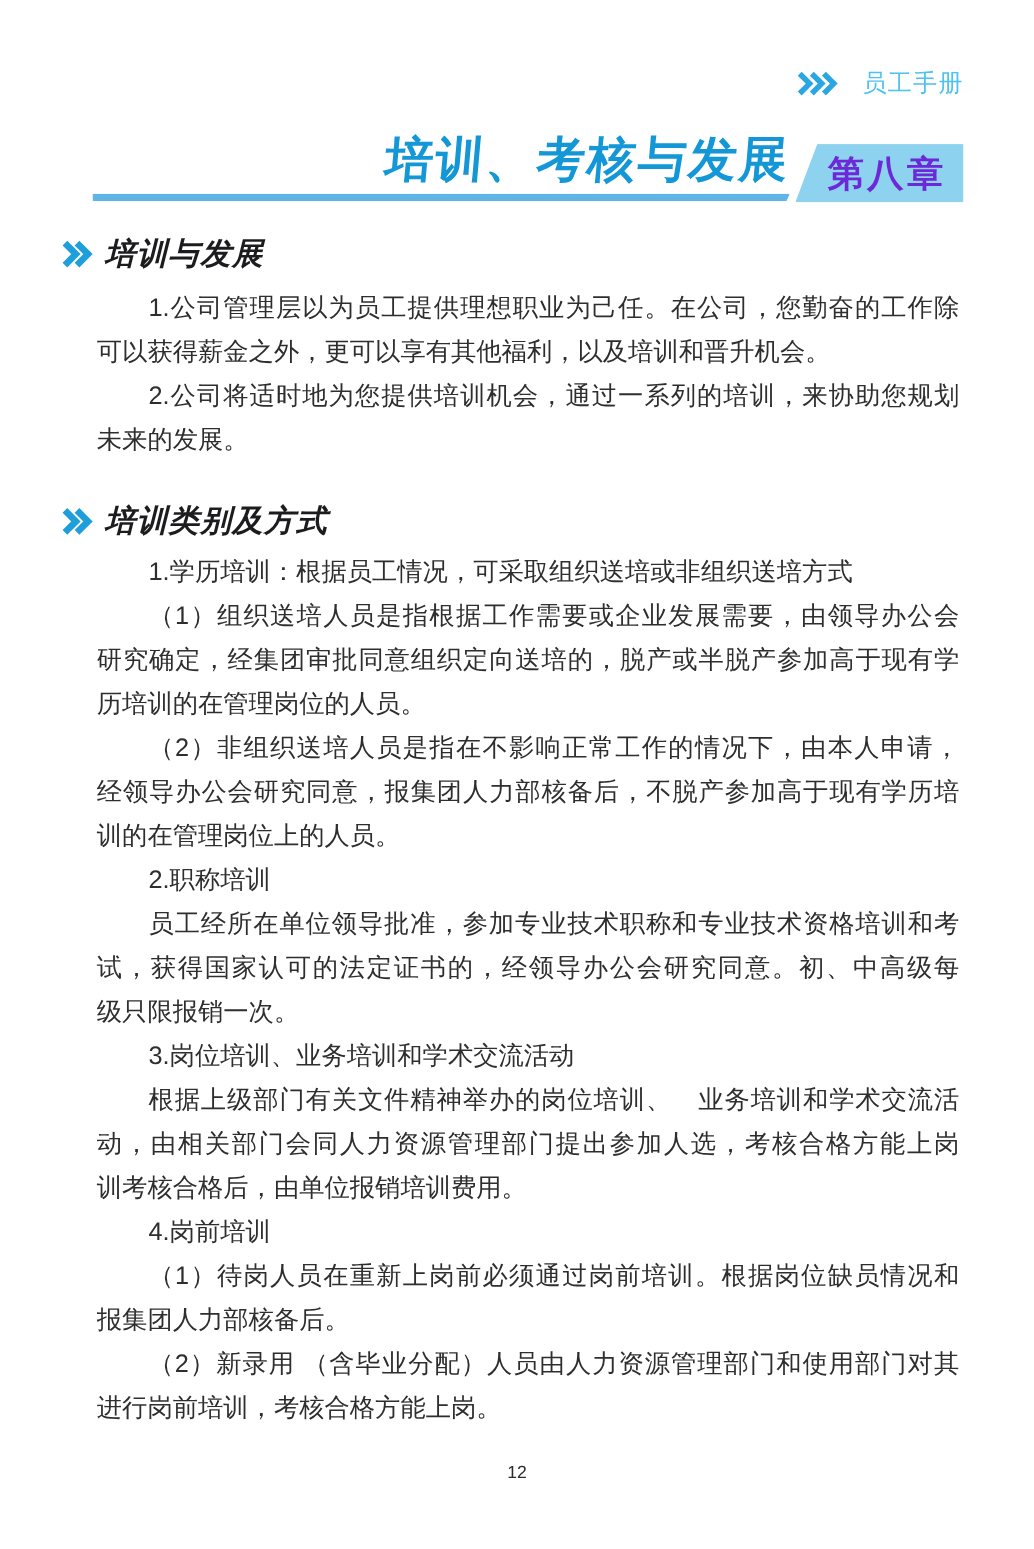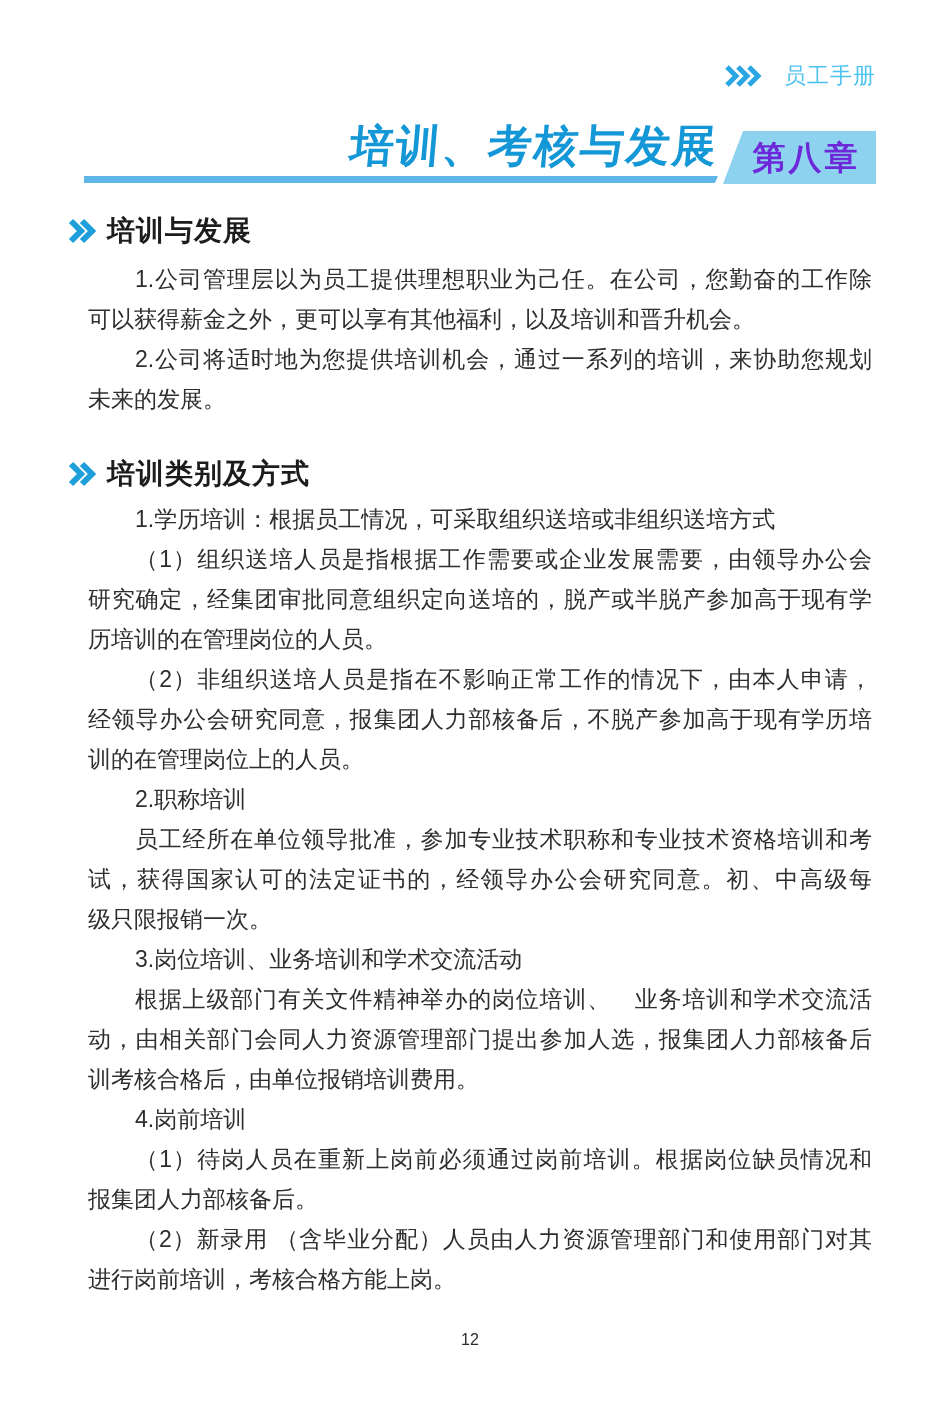--- a/index.html
+++ b/index.html
@@ -64,25 +64,26 @@
   .chapter-badge span {
     font-size: 33px;
     font-weight: bold;
     color: #6d28d9;
     letter-spacing: 3px;
     line-height: 1;
   }
   
   .section-heading {
     position: absolute;
-    left: 68px;
+    left: 56px;
     display: flex;
     align-items: center;
     gap: 9px;
     height: 36px;
+    font-style: italic;
   }
   .section-heading .heading-text {
     font-size: 28px;
     font-weight: bold;
     color: #1c1c1e;
     letter-spacing: 1px;
     line-height: 36px;
   }
   #section1-heading { top: 213px; }
   #section2-heading { top: 456px; }
@@ -165,21 +166,21 @@
       <div class="line">历培训的在管理岗位的人员。</div>
       <div class="line indent fill">（2）非组织送培人员是指在不影响正常工作的情况下，由本人申请，</div>
       <div class="line fill">经领导办公会研究同意，报集团人力部核备后，不脱产参加高于现有学历培</div>
       <div class="line">训的在管理岗位上的人员。</div>
       <div class="line indent">2.职称培训</div>
       <div class="line indent fill">员工经所在单位领导批准，参加专业技术职称和专业技术资格培训和考</div>
       <div class="line fill">试，获得国家认可的法定证书的，经领导办公会研究同意。初、中高级每</div>
       <div class="line">级只限报销一次。</div>
       <div class="line indent">3.岗位培训、业务培训和学术交流活动</div>
       <div class="line indent fill">根据上级部门有关文件精神举办的岗位培训、　业务培训和学术交流活</div>
-      <div class="line fill">动，由相关部门会同人力资源管理部门提出参加人选，报集团人力部核备后</div>
+      <div class="line fill">动，由相关部门会同人力资源管理部门提出参加人选，考核合格方能上岗</div>
       <div class="line">训考核合格后，由单位报销培训费用。</div>
       <div class="line indent">4.岗前培训</div>
       <div class="line indent fill">（1）待岗人员在重新上岗前必须通过岗前培训。根据岗位缺员情况和</div>
       <div class="line">报集团人力部核备后。</div>
       <div class="line indent fill">（2）新录用 （含毕业分配）人员由人力资源管理部门和使用部门对其</div>
       <div class="line">进行岗前培训，考核合格方能上岗。</div>
     </div>
 
   <div class="page-number">12</div>
 

